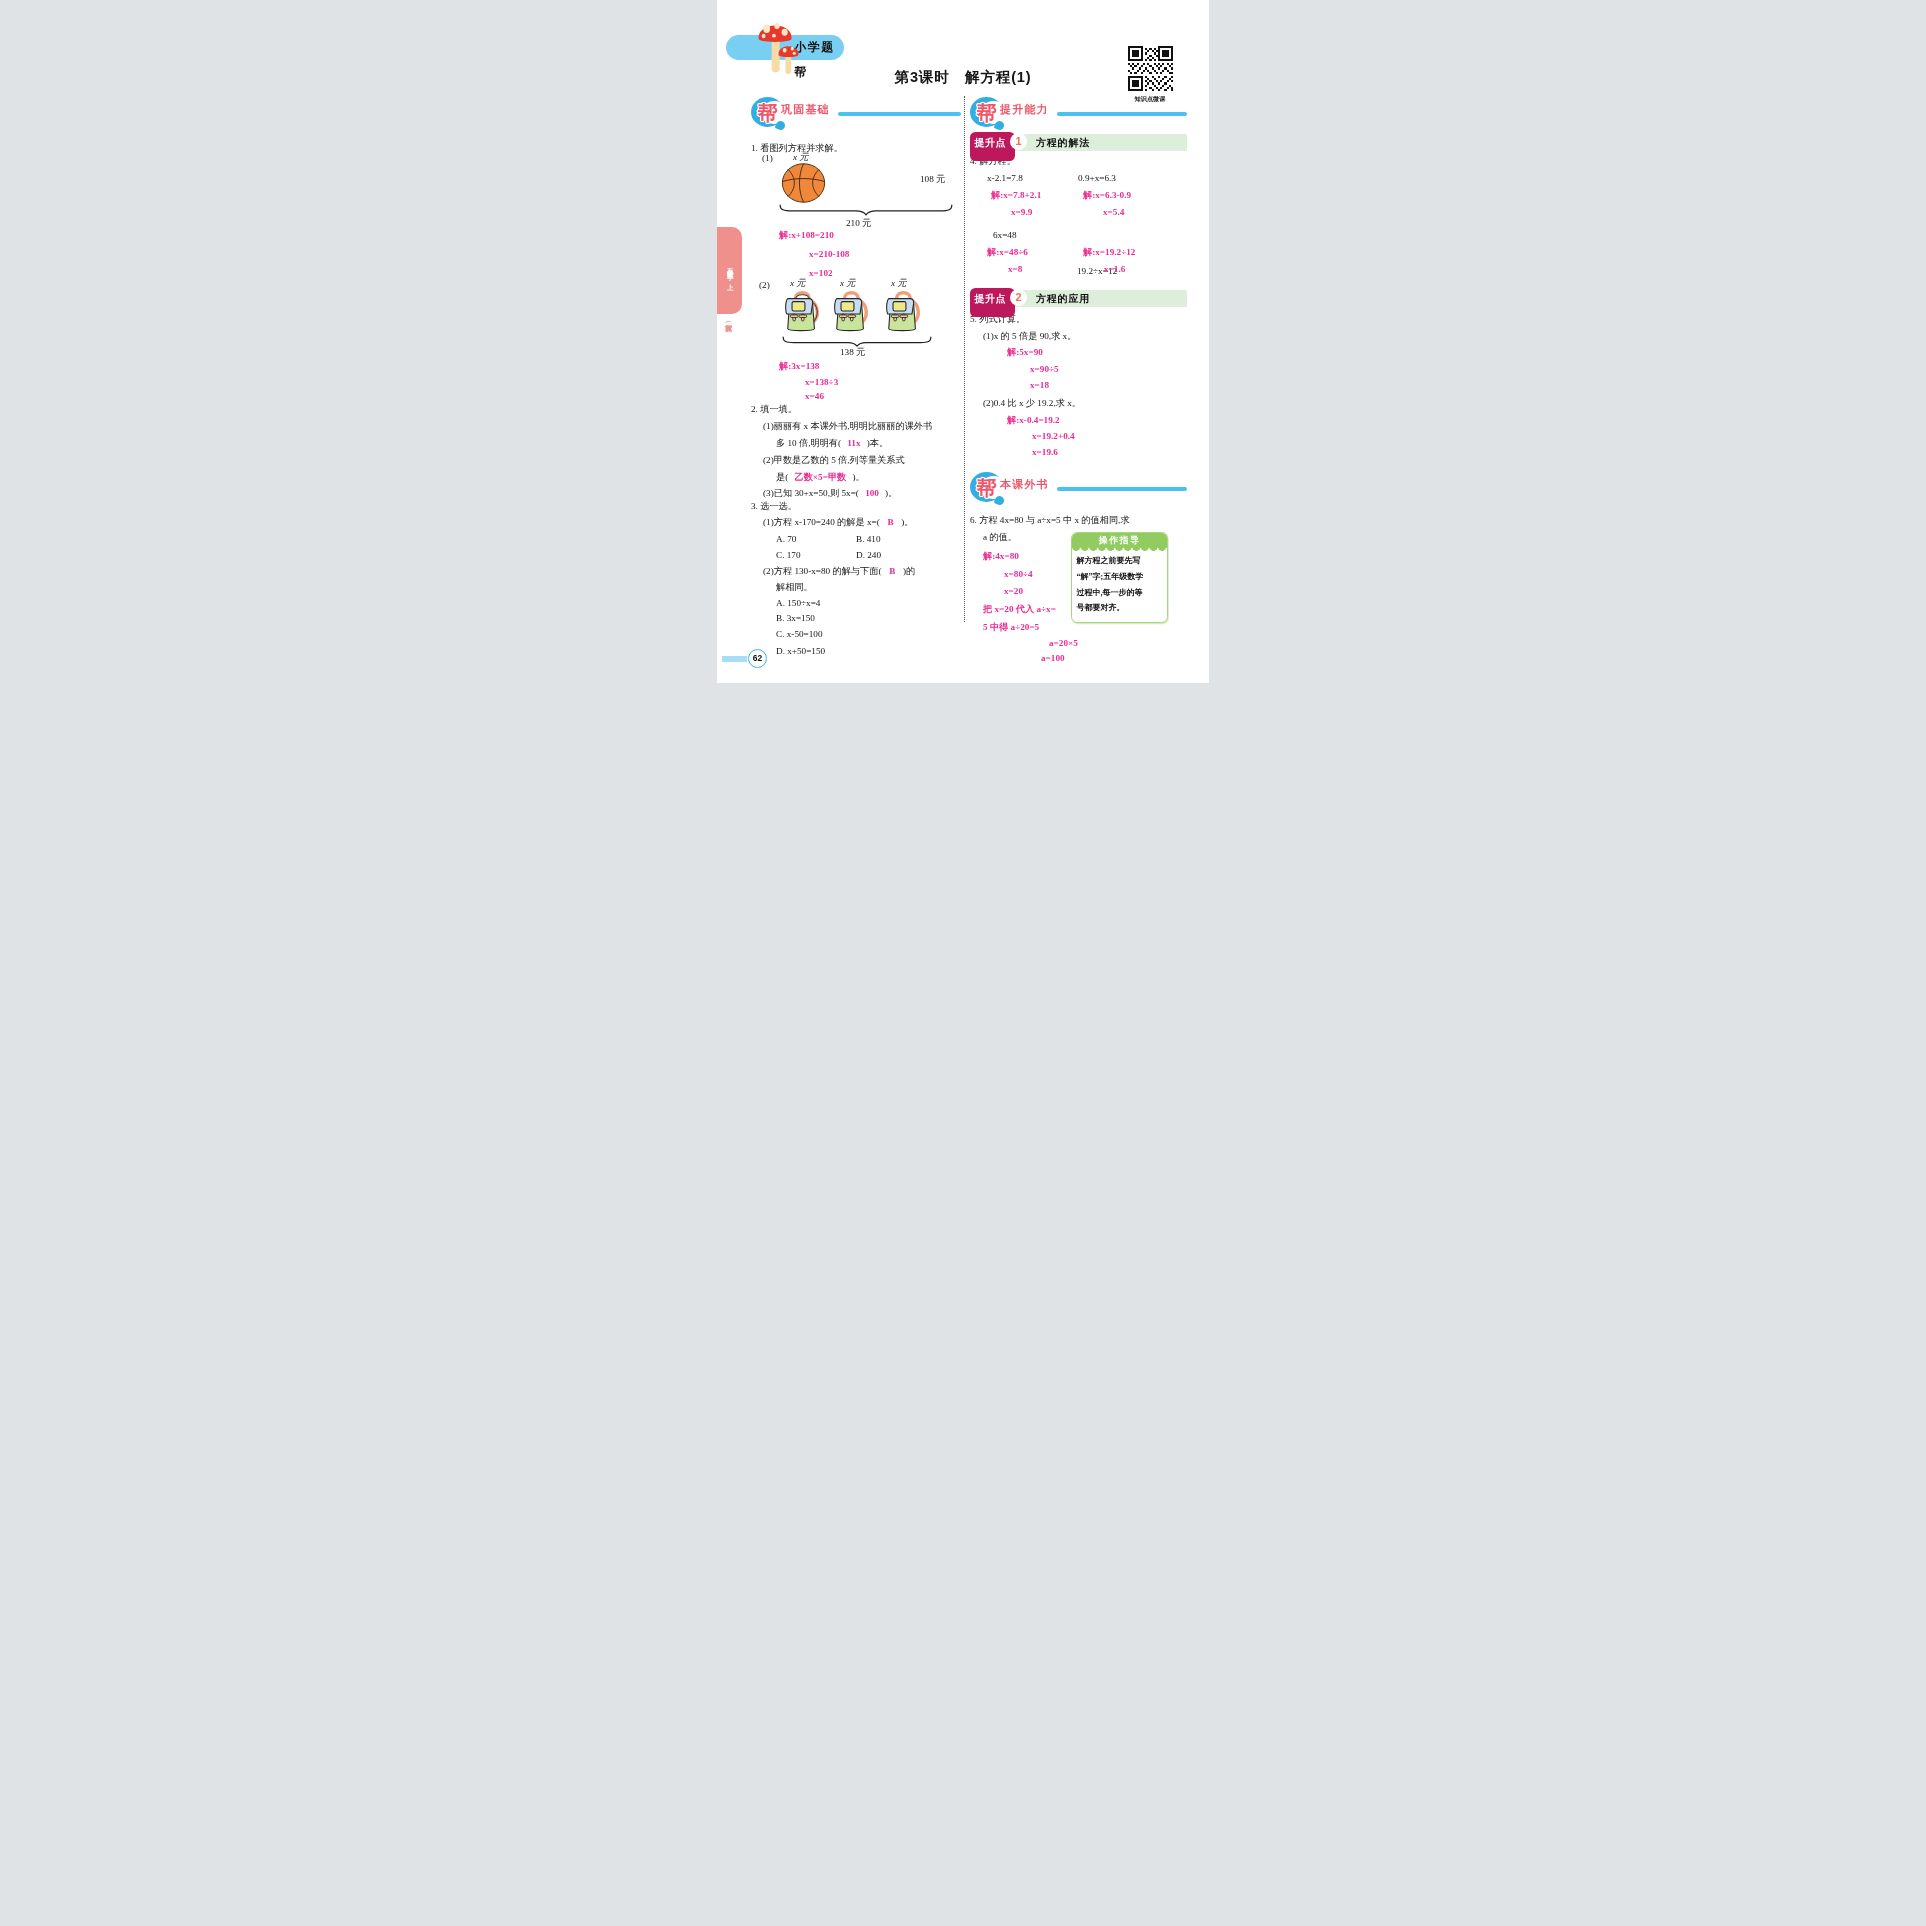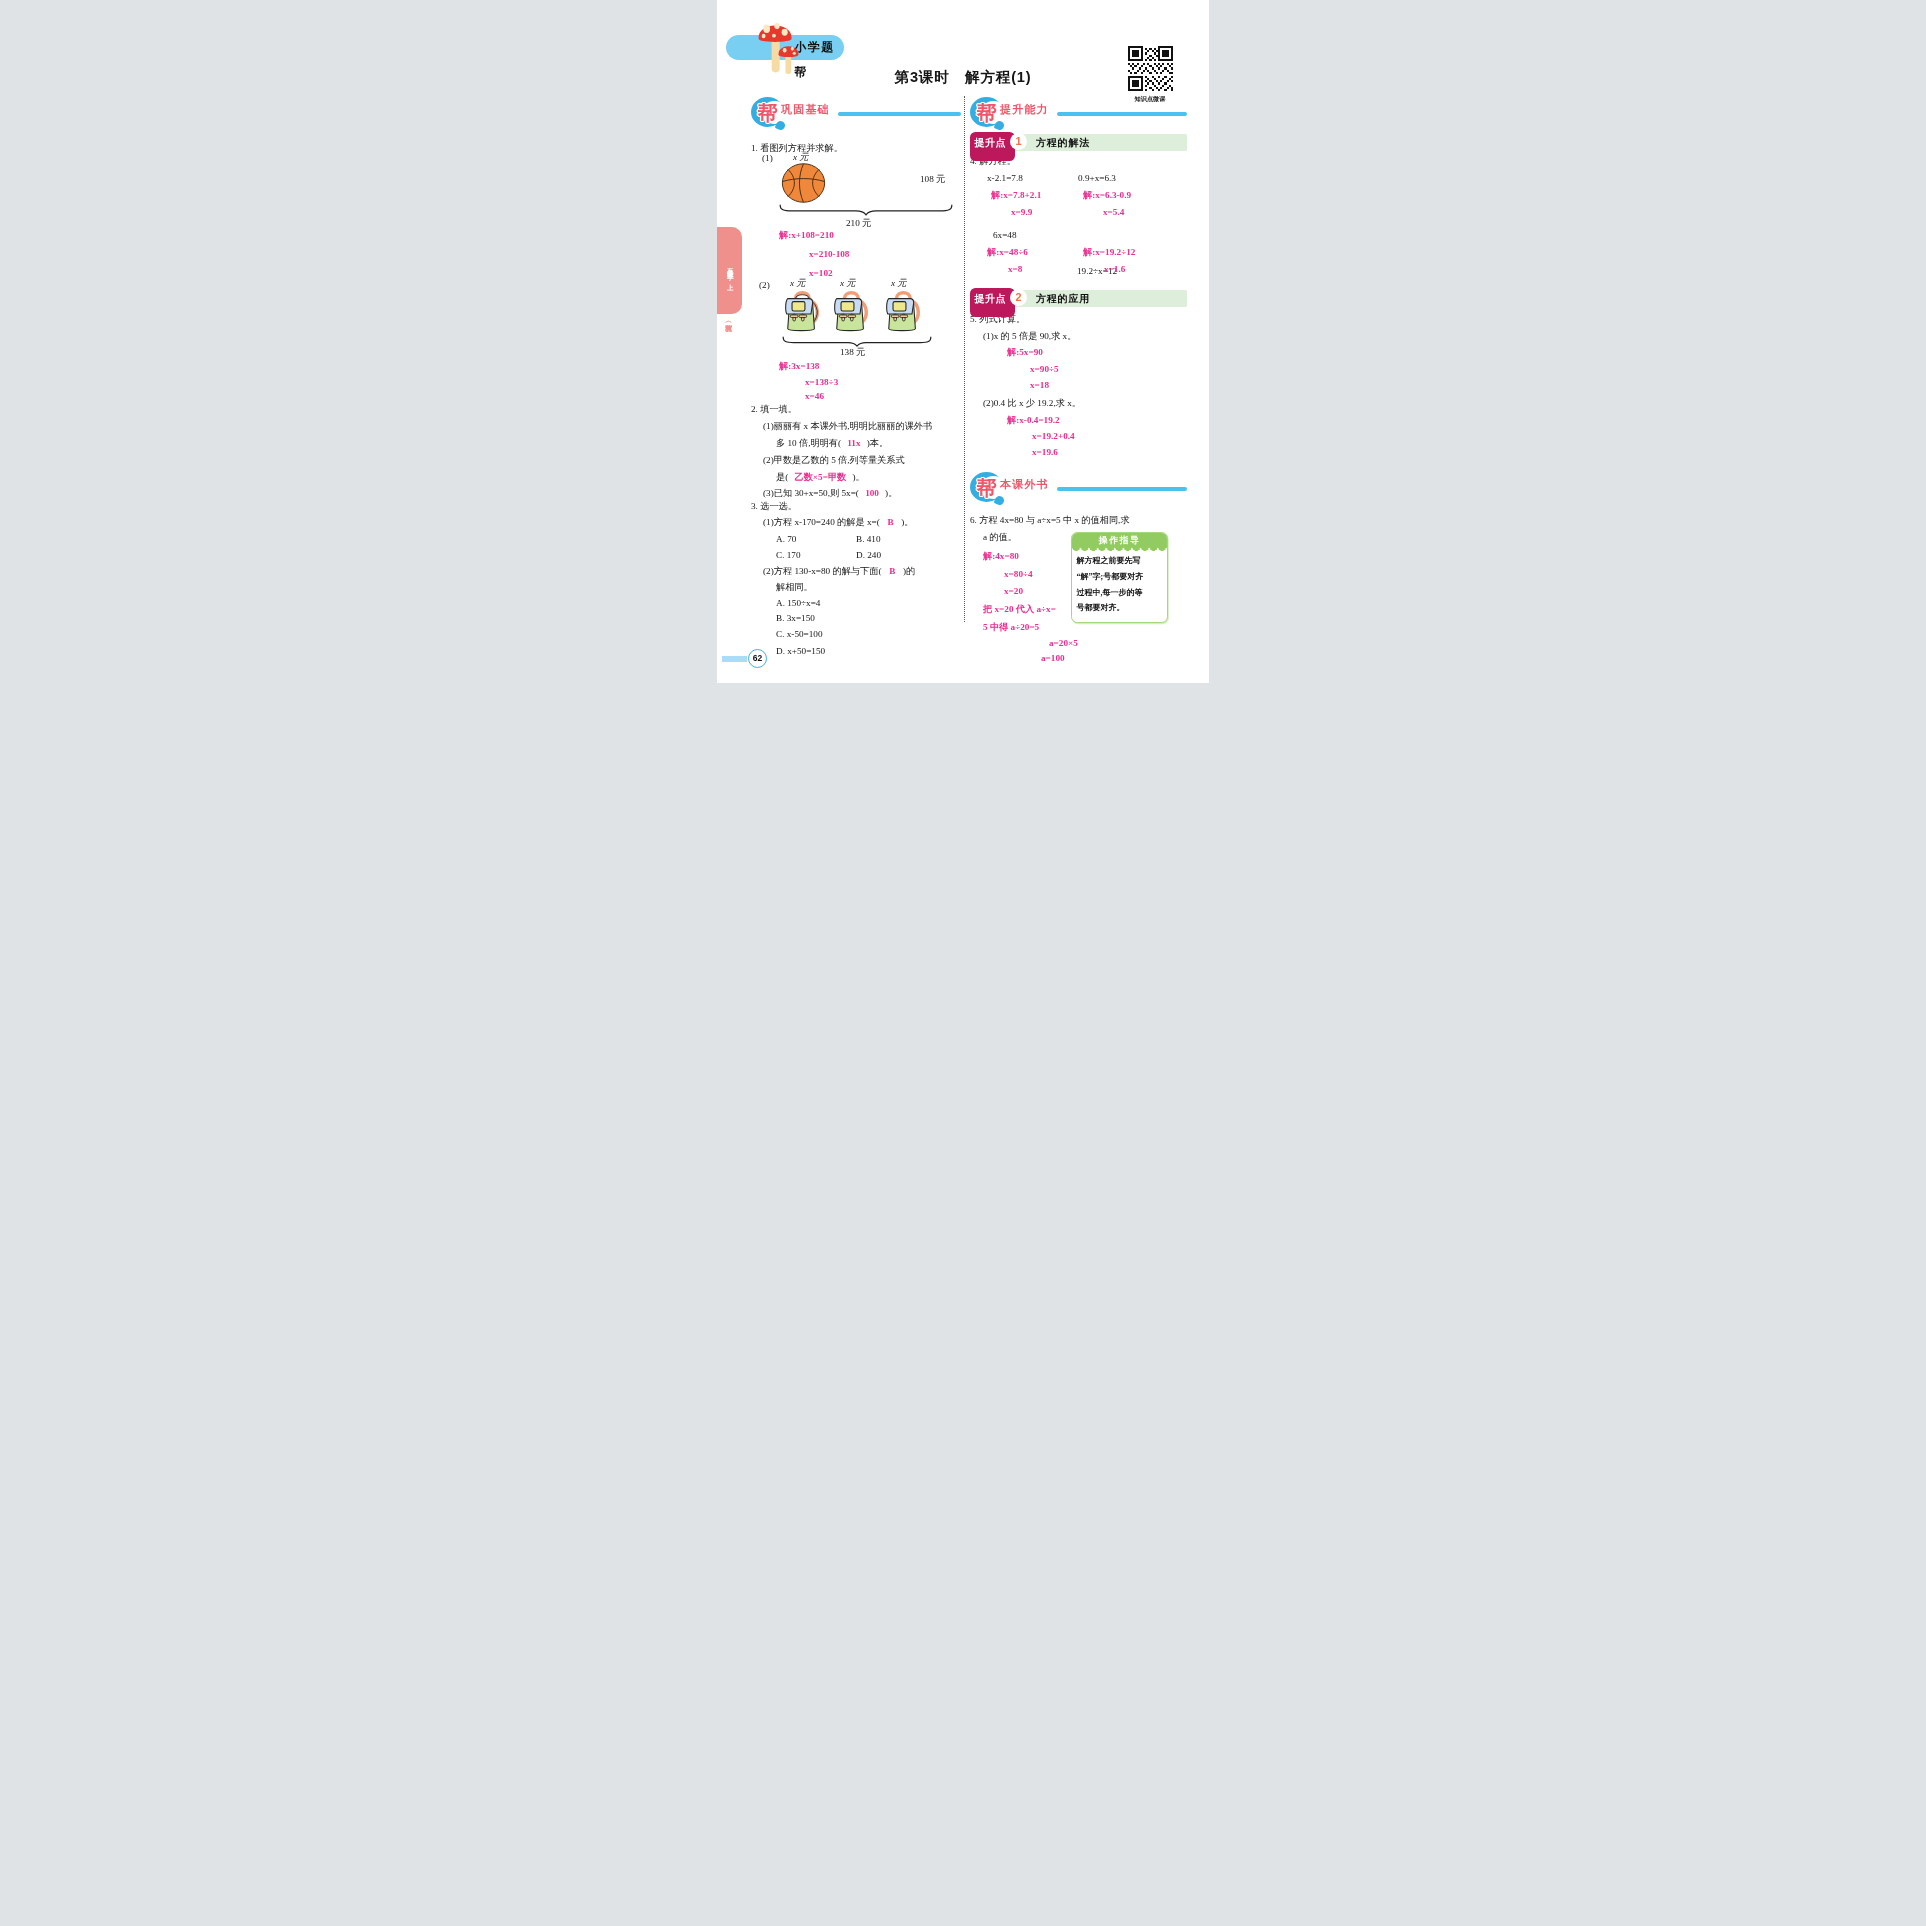--- a/index.html
+++ b/index.html
@@ -314,21 +314,21 @@
   <div class="t mag" style="left:266px;top:604px;">把 x=20 代入 a÷x=</div>
   <div class="t mag" style="left:266px;top:622px;">5 中得 a÷20=5</div>
   <div class="t mag" style="left:332px;top:638px;">a=20×5</div>
   <div class="t mag" style="left:324px;top:653px;">a=100</div>
 
   <div class="guide">
     <div class="head">操作指导</div>
     <div class="scallop"></div>
     <div class="body">
       <div>解方程之前要先写</div>
-      <div>“解”字;号都要对齐</div>
+      <div>“解”字;五年级数学</div>
       <div>过程中,每一步的等</div>
       <div>号都要对齐。</div>
     </div>
   </div>
 
   <div class="page-strip"></div>
   <div class="page-num">62</div>
 
 </div>
 

